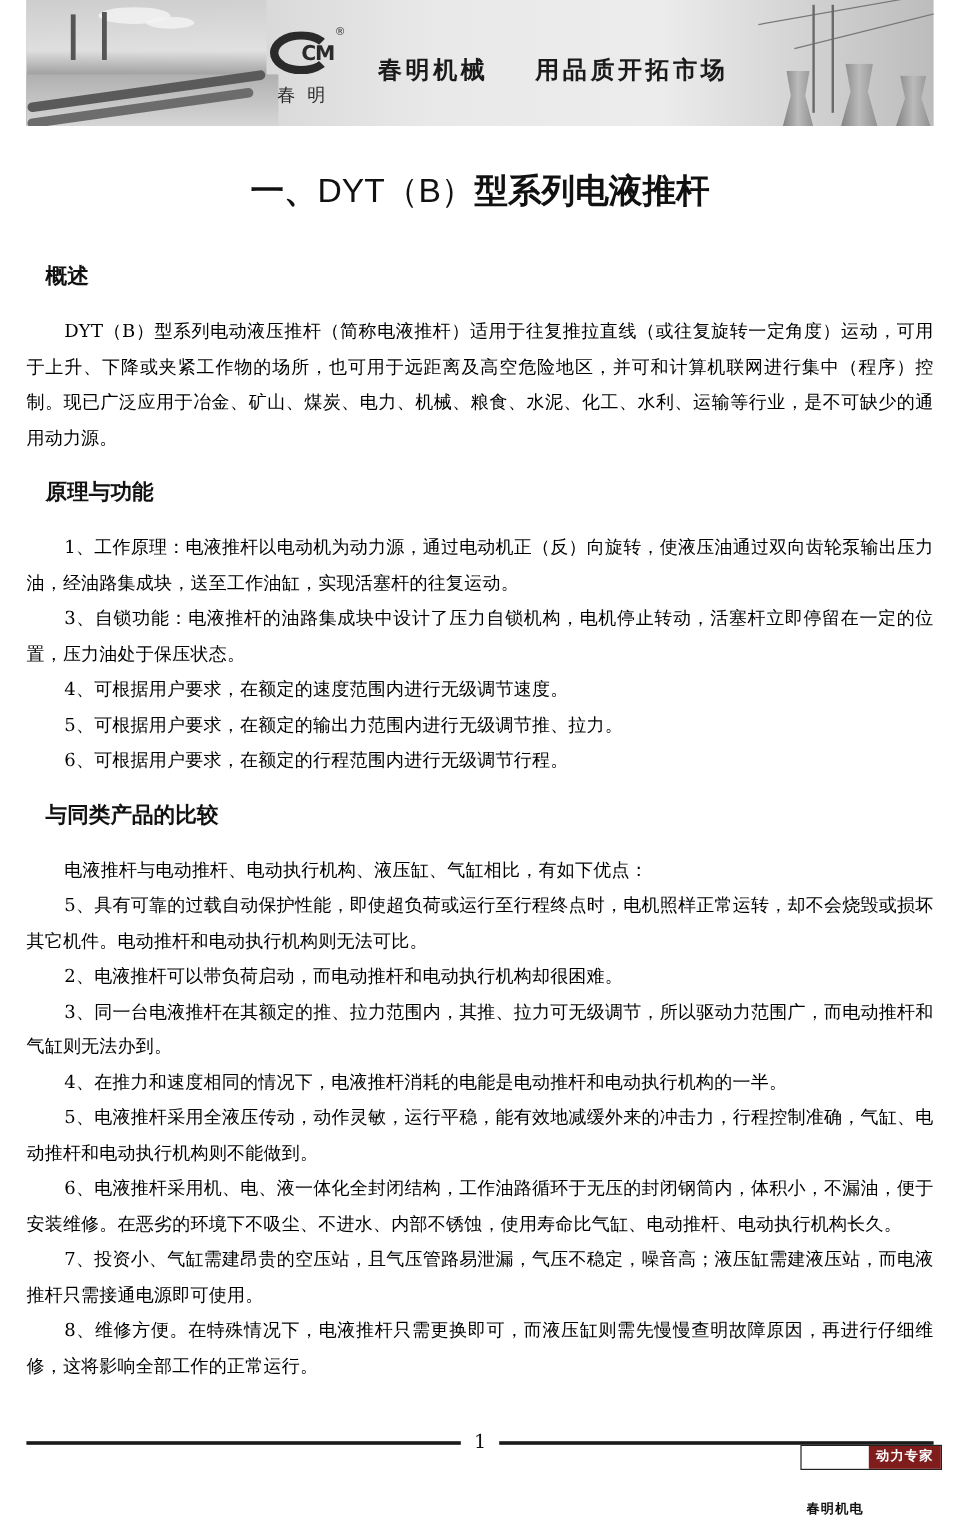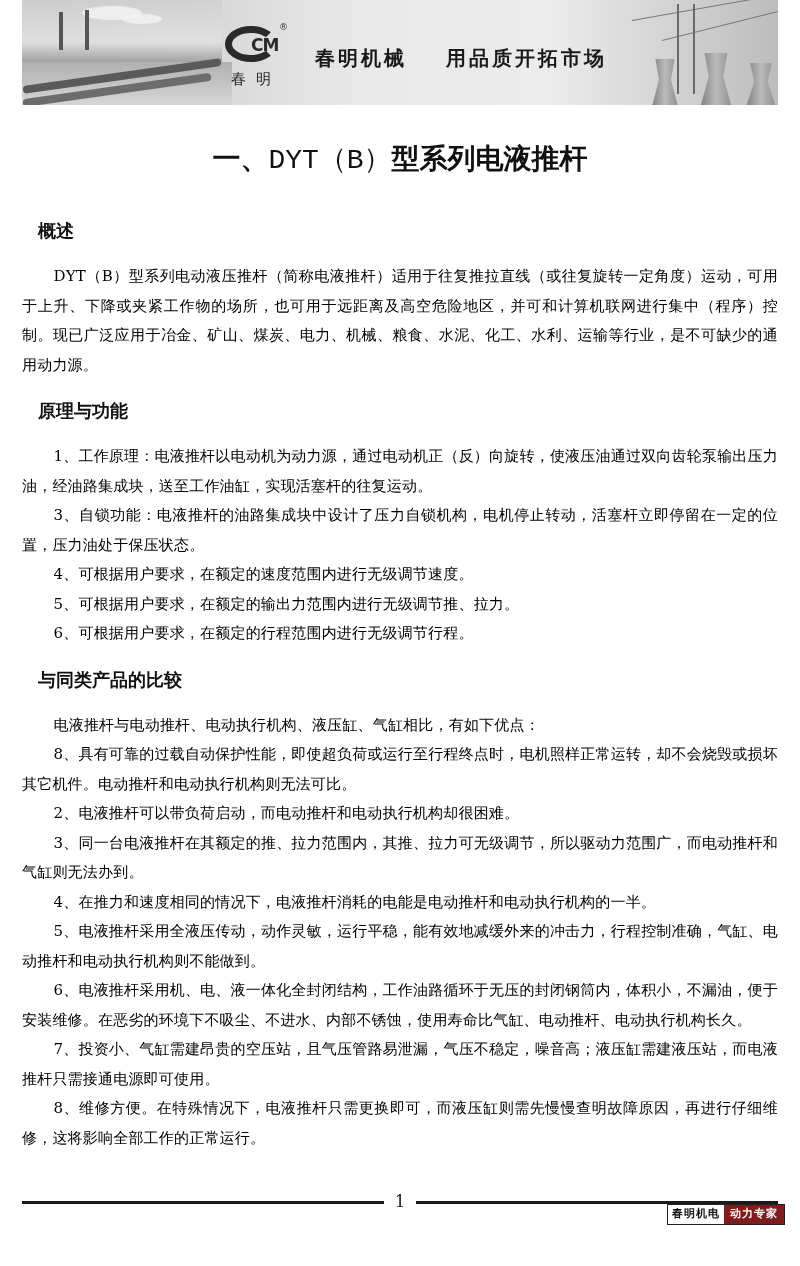--- a/index.html
+++ b/index.html
@@ -31,37 +31,37 @@
   .logo .reg { position: absolute; left: 54px; top: 0; font-size: 9px; font-family: "DejaVu Sans", sans-serif; color:#333; }
   .logo .cn { position: absolute; left: 6px; top: 48px; font-family: "DejaVu Sans", sans-serif;
               font-weight: normal; font-size: 15px; letter-spacing: 10px; color: #2a2a2a; }
 
   .slogan { position: absolute; top: 45px; font-family: Liberation Sans, sans-serif; font-weight: bold;
             font-size: 20px; color: #1a1a1a; letter-spacing: 3px; }
 
   
   .page-title { position: absolute; top: 140px; left: 0; width: 800px; text-align: center;
                 font-family: "DejaVu Sans", sans-serif; font-weight: bold; font-size: 28px; color: #111; }
-  .page-title .latin { font-family: Liberation Mono, monospace; font-weight: normal; margin-top: 36px; }
+  .page-title .latin { font-family: Liberation Sans, sans-serif; font-weight: normal; margin-top: 36px; }
 
   
   .content { position: absolute; left: 22px; top: 200px; width: 756px; }
   .section-head { font-family: "DejaVu Sans", sans-serif; font-weight: bold; font-size: 18px;
                   line-height: 30px; margin: 16px; color: #111; }
   .para { font-size: 15px; line-height: 29.5px; margin: 0; text-indent: 2.1em;
           text-align: justify; letter-spacing: 0.2px; color: #000000; }
 
   
   .footer-line-l { position: absolute; left: 22px; top: 1201px; width: 362px; height: 3px; background: #1a1a1a; }
   .footer-line-r { position: absolute; left: 416px; top: 1201px; width: 362px; height: 3px; background: #1a1a1a; }
   .page-num { position: absolute; left: 384px; top: 1192px; width: 32px; text-align: center;
               font-size: 16px; color: #111; }
   .footer-badge { position: absolute; left: 667px; top: 1204px; height: 19px; display: flex;
                   border: 1px solid #222; font-family: "DejaVu Sans", sans-serif; font-weight: bold; font-size: 11px; }
-  .footer-badge .b1 { background: #fff; color: #111; padding: 0 4px; line-height: 18px; letter-spacing: 1px; }
+  .footer-badge .b1 { background: #fff; color: #111; padding: 0 4px; line-height: 18px; letter-spacing: 1px; margin-top: 44px; }
   .footer-badge .b2 { background: #7f1d1d; color: #fff; padding: 0 6px; line-height: 18px; letter-spacing: 1px; }
 </style>
 </head>
 <body>
 
 <div class="banner">
   <div class="sky-left"></div>
   <div class="cloud" style="left:60px;top:6px;width:60px;height:14px;"></div>
   <div class="cloud" style="left:100px;top:14px;width:40px;height:10px;"></div>
   <div class="chimney" style="left:37px;top:12px;height:38px;"></div>
@@ -103,21 +103,21 @@
     <p class="para">1、工作原理：电液推杆以电动机为动力源，通过电动机正（反）向旋转，使液压油通过双向齿轮泵输出压力油，经油路集成块，送至工作油缸，实现活塞杆的往复运动。</p>
     <p class="para">3、自锁功能：电液推杆的油路集成块中设计了压力自锁机构，电机停止转动，活塞杆立即停留在一定的位置，压力油处于保压状态。</p>
     <p class="para">4、可根据用户要求，在额定的速度范围内进行无级调节速度。</p>
     <p class="para">5、可根据用户要求，在额定的输出力范围内进行无级调节推、拉力。</p>
     <p class="para">6、可根据用户要求，在额定的行程范围内进行无级调节行程。</p>
   </section>
 
   <section>
     <h2 class="section-head">与同类产品的比较</h2>
     <p class="para">电液推杆与电动推杆、电动执行机构、液压缸、气缸相比，有如下优点：</p>
-    <p class="para">8、具有可靠的过载自动保护性能，即使超负荷或运行至行程终点时，电机照样正常运转，却不会烧毁或损坏其它机件。电动推杆和电动执行机构则无法可比。</p>
+    <p class="para">5、具有可靠的过载自动保护性能，即使超负荷或运行至行程终点时，电机照样正常运转，却不会烧毁或损坏其它机件。电动推杆和电动执行机构则无法可比。</p>
     <p class="para">2、电液推杆可以带负荷启动，而电动推杆和电动执行机构却很困难。</p>
     <p class="para">3、同一台电液推杆在其额定的推、拉力范围内，其推、拉力可无级调节，所以驱动力范围广，而电动推杆和气缸则无法办到。</p>
     <p class="para">4、在推力和速度相同的情况下，电液推杆消耗的电能是电动推杆和电动执行机构的一半。</p>
     <p class="para">5、电液推杆采用全液压传动，动作灵敏，运行平稳，能有效地减缓外来的冲击力，行程控制准确，气缸、电动推杆和电动执行机构则不能做到。</p>
     <p class="para">6、电液推杆采用机、电、液一体化全封闭结构，工作油路循环于无压的封闭钢筒内，体积小，不漏油，便于安装维修。在恶劣的环境下不吸尘、不进水、内部不锈蚀，使用寿命比气缸、电动推杆、电动执行机构长久。</p>
     <p class="para">7、投资小、气缸需建昂贵的空压站，且气压管路易泄漏，气压不稳定，噪音高；液压缸需建液压站，而电液推杆只需接通电源即可使用。</p>
     <p class="para">8、维修方便。在特殊情况下，电液推杆只需更换即可，而液压缸则需先慢慢查明故障原因，再进行仔细维修，这将影响全部工作的正常运行。</p>
   </section>
 </div>
 

